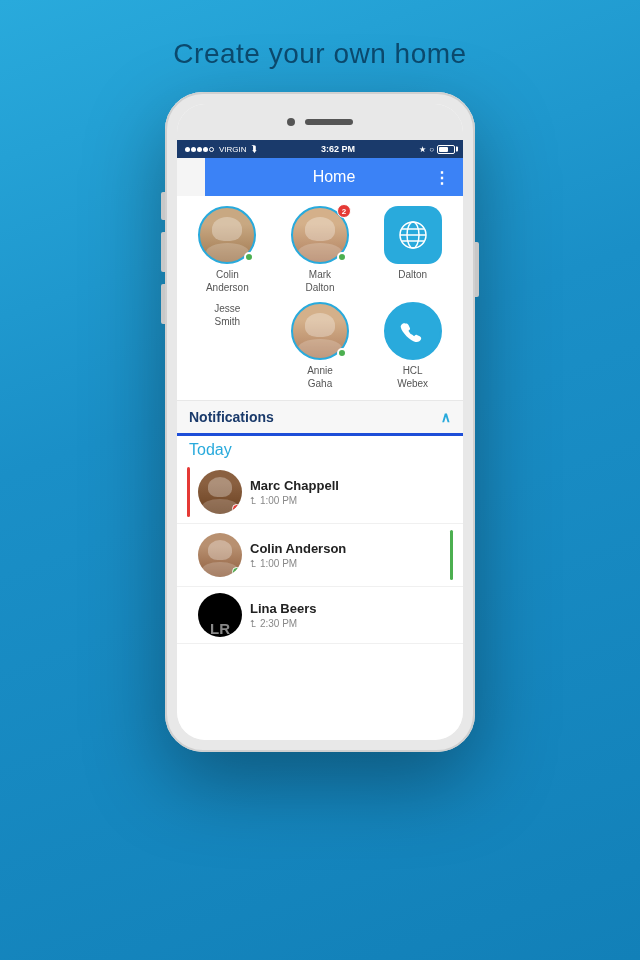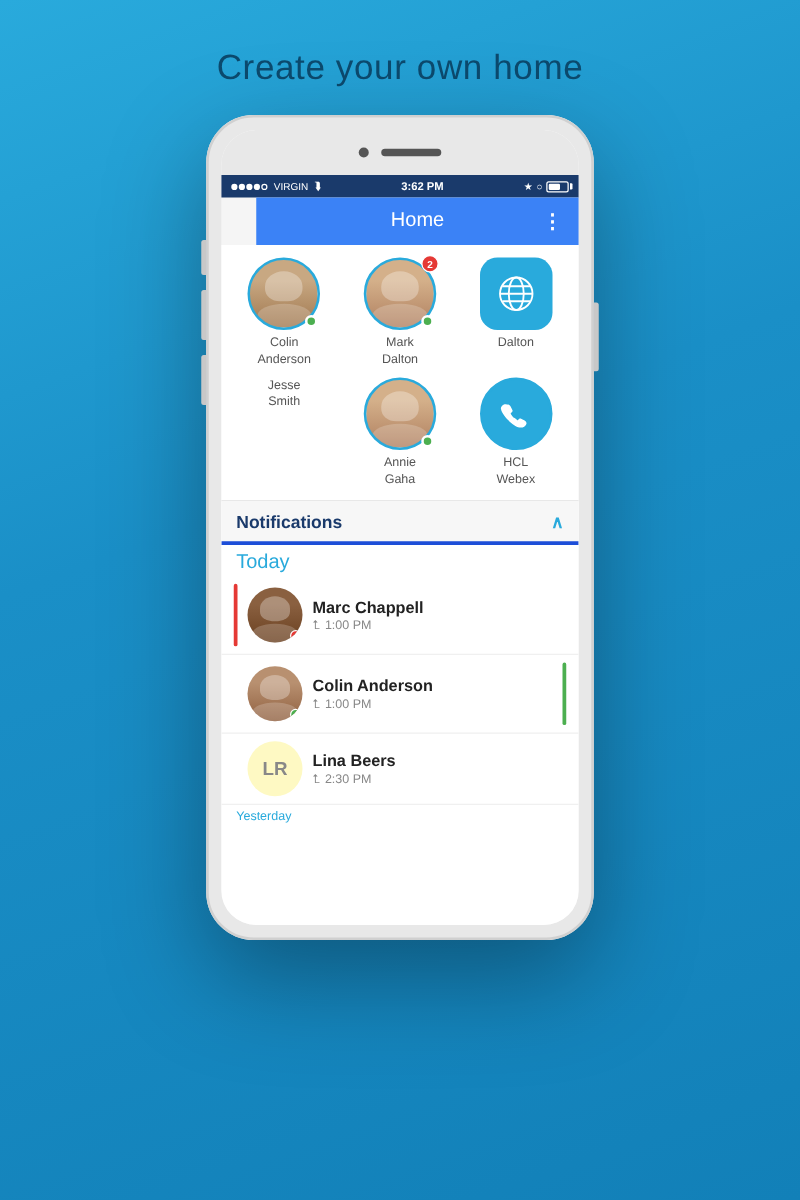--- a/index.html
+++ b/index.html
@@ -620,30 +620,29 @@
             <div class="notif-name">Colin Anderson</div>
             <div class="notif-time-row">
               <span class="notif-time-icon">⮤</span>
               <span class="notif-time">1:00 PM</span>
             </div>
           </div>
           <div class="notif-right-bar"></div>
         </div>
 
         <div class="notif-item">
-          <div class="notif-avatar" style="margin-left:11px;background:#fef9c3;">
+          <div class="notif-avatar" style="margin-left:11px;background:#000000;align-items:flex-end;">
             <span class="notif-avatar-initials">LR</span>
           </div>
           <div class="notif-content">
             <div class="notif-name">Lina Beers</div>
             <div class="notif-time-row">
               <span class="notif-time-icon">⮤</span>
               <span class="notif-time">2:30 PM</span>
             </div>
           </div>
         </div>
 
-        <span class="yesterday-label">Yesterday</span>
       </div>
     </div>
 
   </div>
 </div>
 
 </body></html>

